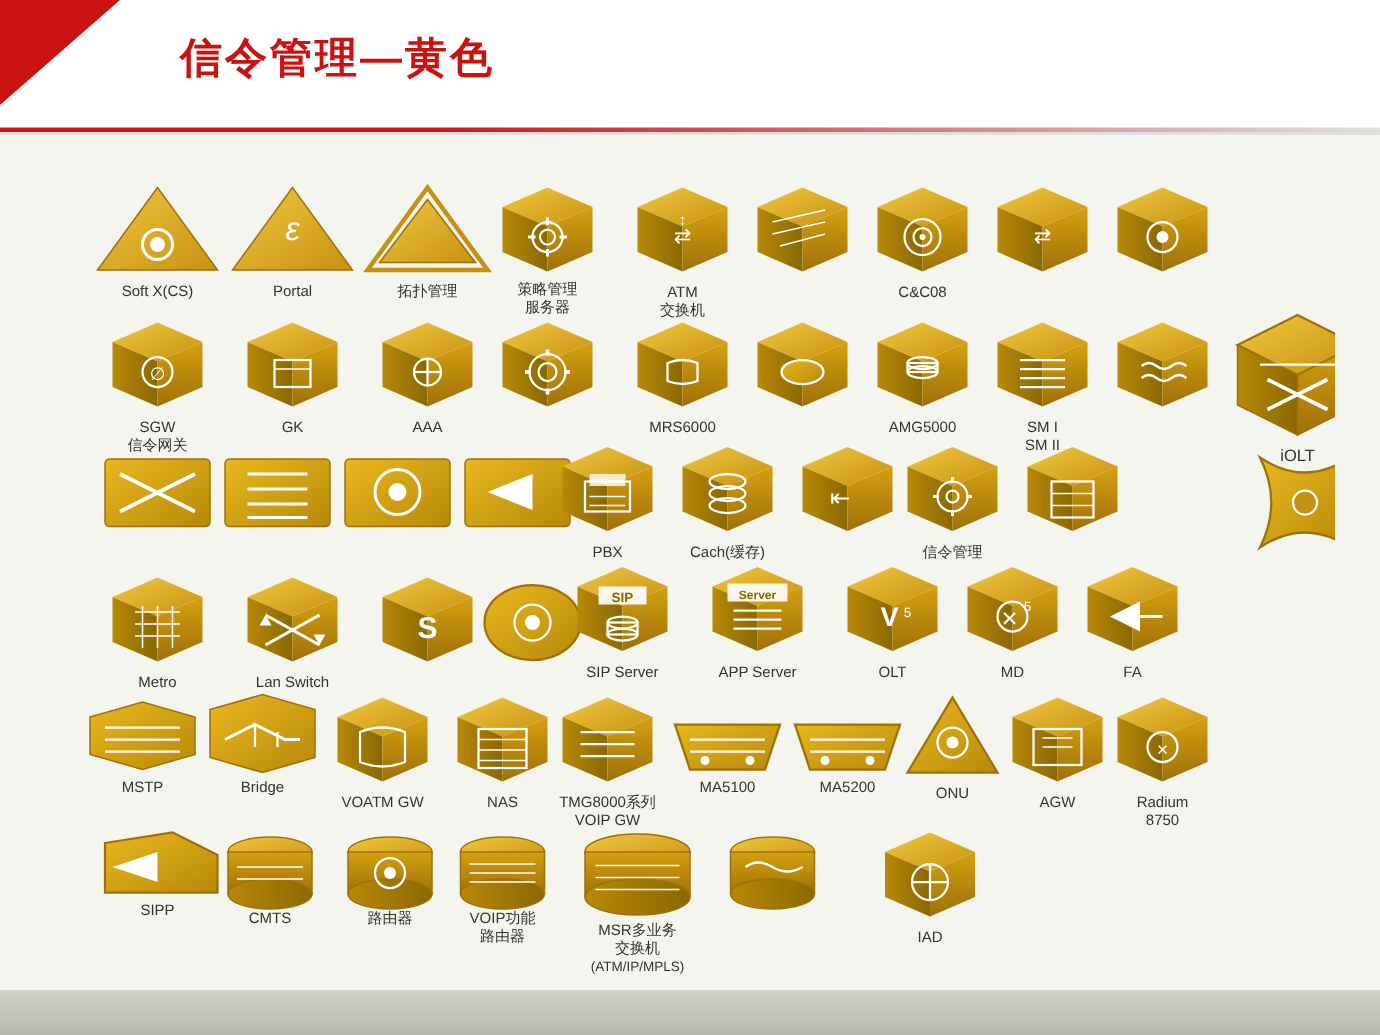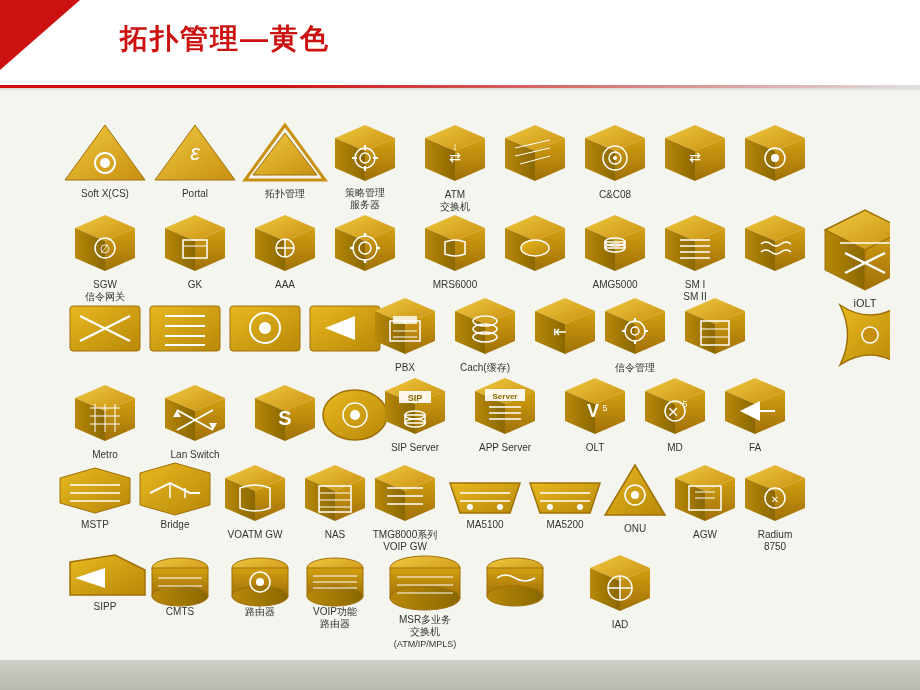--- a/index.html
+++ b/index.html
@@ -64,21 +64,21 @@
       bottom: 0; left: 0; right: 0;
       height: 30px;
       background: linear-gradient(to bottom, #d0d0c8, #b8b8b0);
     }
   </style>
 </head>
 <body>
 
 <div class="header">
   <div class="header-red-corner"></div>
-  <div class="header-title">拓扑管理—黄色</div>
+  <div class="header-title">信令管理—黄色</div>
   <div class="header-line"></div>
 </div>
 
 <div class="content">
   <svg width="870" height="560" viewBox="0 0 870 560">
     <defs>
 
       <linearGradient id="goldTop" x1="0%" y1="0%" x2="100%" y2="100%">
         <stop offset="0%" style="stop-color:#f0c840"></stop>
         <stop offset="100%" style="stop-color:#c89010"></stop>

